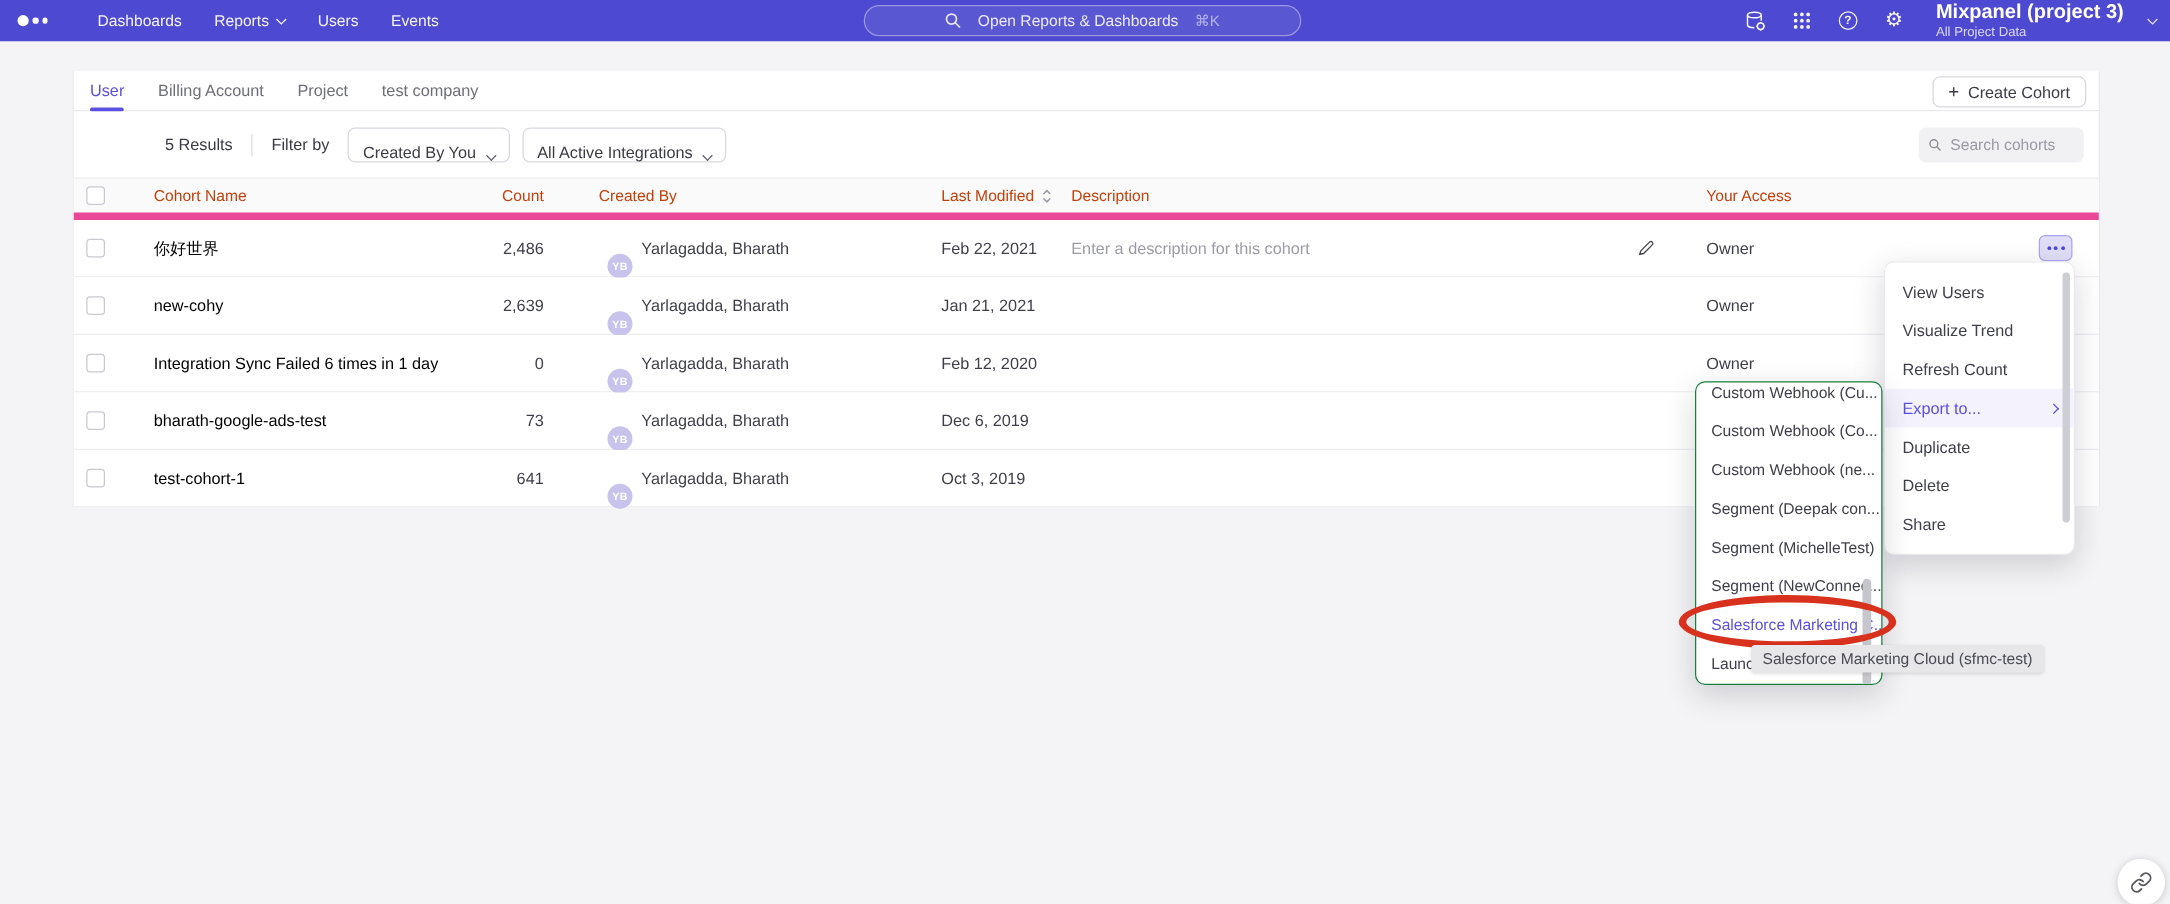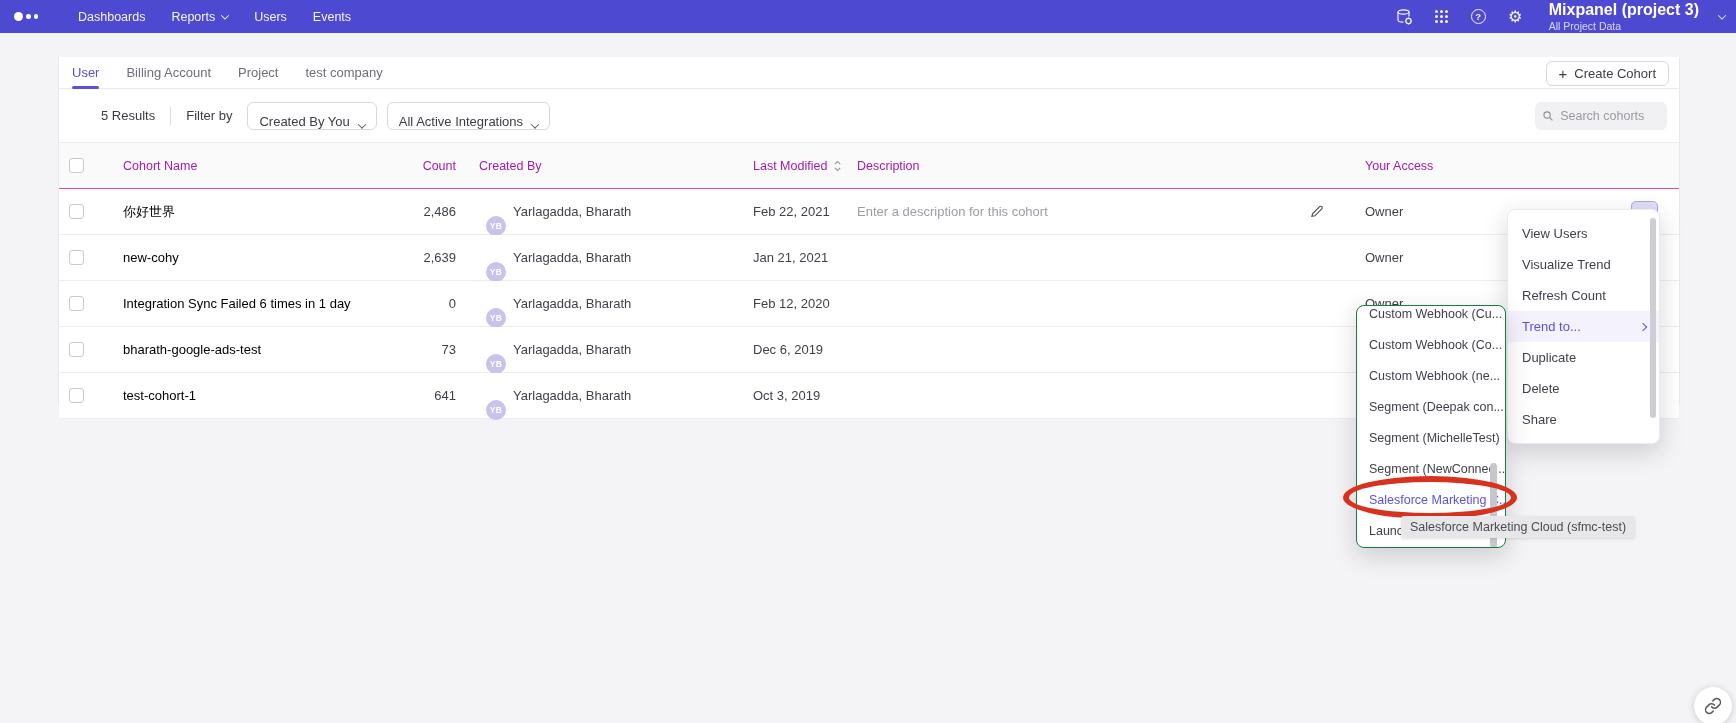--- a/index.html
+++ b/index.html
@@ -39,40 +39,40 @@
 
   .tabsrow { position:relative; height:32px; border-bottom:1px solid #eaeaee; display:flex; align-items:stretch; gap:27px; padding-left:13px; }
   .tab { display:flex; align-items:center; font-size:13px; color:#6e6e78; position:relative; cursor:default; }
   .tab.active { color:#5b50e0; font-weight:500; }
   .tab.active::after { content:""; position:absolute; left:0; right:0; bottom:-1px; height:3px; background:#5b50e0; border-radius:2px; }
   .create-btn { position:absolute; right:10px; top:4px; height:25px; border:1px solid #d8d8de; border-radius:6px; background:#fff;
     display:flex; align-items:center; gap:7px; padding:0 12px; font-size:13px; color:#3c3c45; cursor:pointer; }
   .plus { font-size:15px; line-height:1; color:#3c3c45; }
 
   .filterrow { position:relative; height:53px; display:flex; align-items:center; padding-left:42px; }
-  .results { font-size:13px; color:#3a3a43; font-weight:500; }
+  .results { font-size:13px; color:#3a3a43; font-weight:500;margin-left:31px; }
   .vdiv { width:1px; height:18px; background:#dddde2; margin:0 15px; }
   .filter-label { font-size:13px; color:#3a3a43; margin-right:15px; }
   .filter-btn { height:28px; border:1px solid #d8d8de; border-radius:6px; background:#fff; padding:0 11px;
     display:flex; align-items:flex-end; gap:9px; font-size:13px; color:#3c3c45; margin-right:10px; cursor:pointer; }
   .filter-btn .chev-dn { border-color:#5d5d66; }
   .search-cohorts { position:absolute; right:12px; top:50%; transform:translateY(-50%); width:132px; height:28px;
     background:#f1f1f4; border-radius:6px; display:flex; align-items:center; padding:0 8px; gap:7px; }
   .search-cohorts input { border:none; outline:none; background:transparent; font-size:12.5px; color:#3c3c45; width:100%;
     font-family:"Liberation Sans","DejaVu Sans",sans-serif; }
   .search-cohorts input::placeholder { color:#9a9aa3; }
 
   
-  .thead { position:relative; height:47px; background:#fafafb; border-top:1px solid #ededf1; border-bottom:1px solid #ec4899;
-    font-size:12.5px; color:#a21caf; }
+  .thead { position:relative; height:34px; background:#fafafb; border-top:1px solid #ededf1; border-bottom:6px solid #ec4899;
+    font-size:12.5px; color:#c2410c; }
   .trow { position:relative; height:46px; border-bottom:1px solid #ededf1; background:#fff; font-size:13px; color:#3f3f49; }
   .col { position:absolute; top:0; bottom:0; display:flex; align-items:center; }
   .c-cb { left:10px; }
   .c-name { left:64px; }
-  .c-count { left:297px; width:100px; justify-content:flex-end; }
+  .c-count { left:276px; width:100px; justify-content:flex-end; }
   .c-createdhdr { left:420px; }
   .c-avatar { left:427px; }
   .c-creator { left:454px; }
   .c-modified { left:694px; }
   .c-desc { left:798px; }
   .c-pencil { left:1250px; }
   .c-access { left:1306px; }
   .c-actions { left:1572px; }
   .cb { width:15px; height:15px; border:1px solid #c9c9d1; border-radius:3px; background:#fff; cursor:pointer; }
   .link { color:#000000; text-decoration:none; cursor:pointer; }
@@ -121,20 +121,28 @@
     </div>
     <span class="nav-item">Dashboards</span>
     <span class="nav-item">
       <span>Reports</span>
       <i class="chev-dn"></i>
     </span>
     <span class="nav-item">Users</span>
     <span class="nav-item">Events</span>
   </div>
 
+  <div class="nav-search">
+    <svg width="13" height="13" viewBox="0 0 13 13">
+      <circle cx="5.2" cy="5.2" r="4" fill="none" stroke="rgba(255,255,255,0.85)" stroke-width="1.4"></circle>
+      <line x1="8.2" y1="8.2" x2="12" y2="12" stroke="rgba(255,255,255,0.85)" stroke-width="1.4"></line>
+    </svg>
+    <span>Open Reports &amp; Dashboards</span>
+    <span class="shortcut">⌘K</span>
+  </div>
 
   <div class="nav-right">
     <span class="nav-ico">
       <svg width="18" height="18" viewBox="0 0 18 18" fill="none" stroke="#fff" stroke-width="1.2">
         <ellipse cx="8.5" cy="4" rx="5.5" ry="2.2"></ellipse>
         <path d="M3 4 v8 c0 1.2 2.5 2.2 5.5 2.2 M14 4 v4.5"></path>
         <circle cx="13.5" cy="13" r="2.6"></circle>
         <path d="M13.5 10.4 v-0.9 M13.5 15.6 v0.9 M10.9 13 h-0.9 M16.1 13 h0.9"></path>
       </svg>
     </span>
@@ -311,21 +319,21 @@
     <div class="col c-modified">Oct 3, 2019</div>
     <div class="col c-access"></div>
   </div>
 </div>
 
 <div class="menu">
   <div class="menu-item">View Users</div>
   <div class="menu-item">Visualize Trend</div>
   <div class="menu-item">Refresh Count</div>
   <div class="menu-item active">
-    <span>Trend to...</span>
+    <span>Export to...</span>
     <i class="chev-rt"></i>
   </div>
   <div class="menu-item">Duplicate</div>
   <div class="menu-item">Delete</div>
   <div class="menu-item">Share</div>
   <div class="menu-sb"></div>
 </div>
 
 <div class="submenu">
   <div class="submenu-inner">

